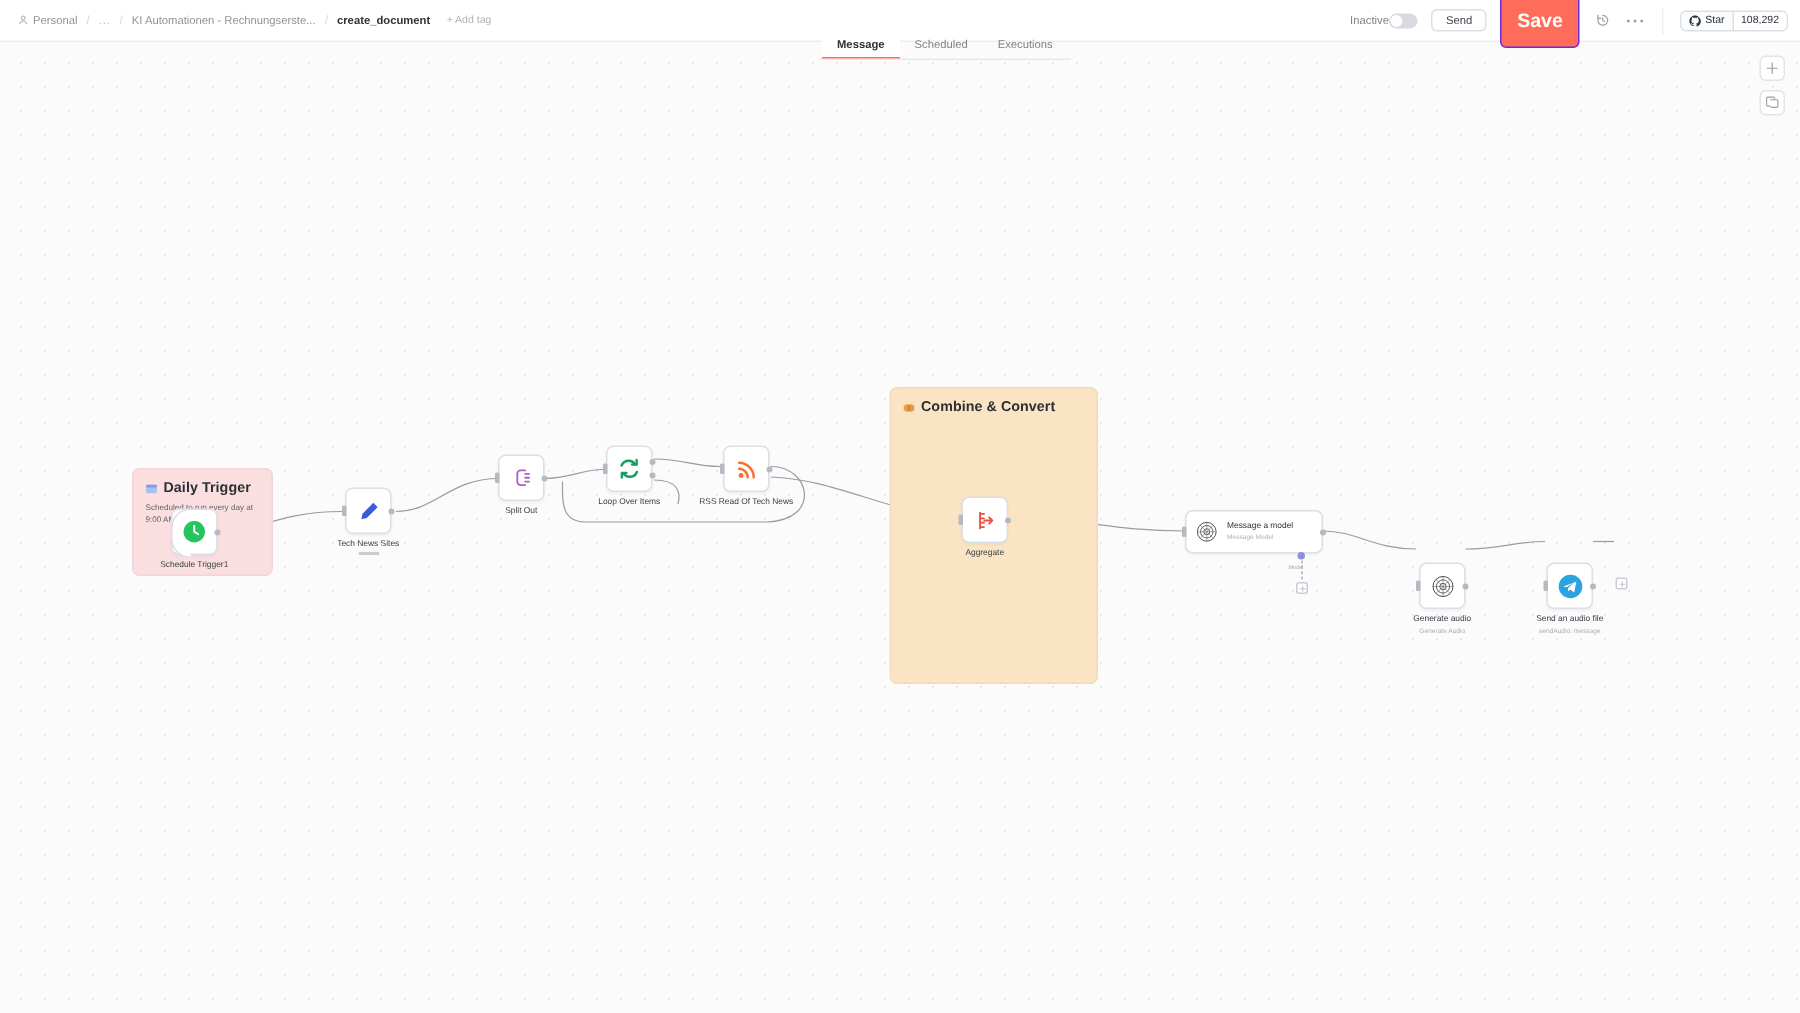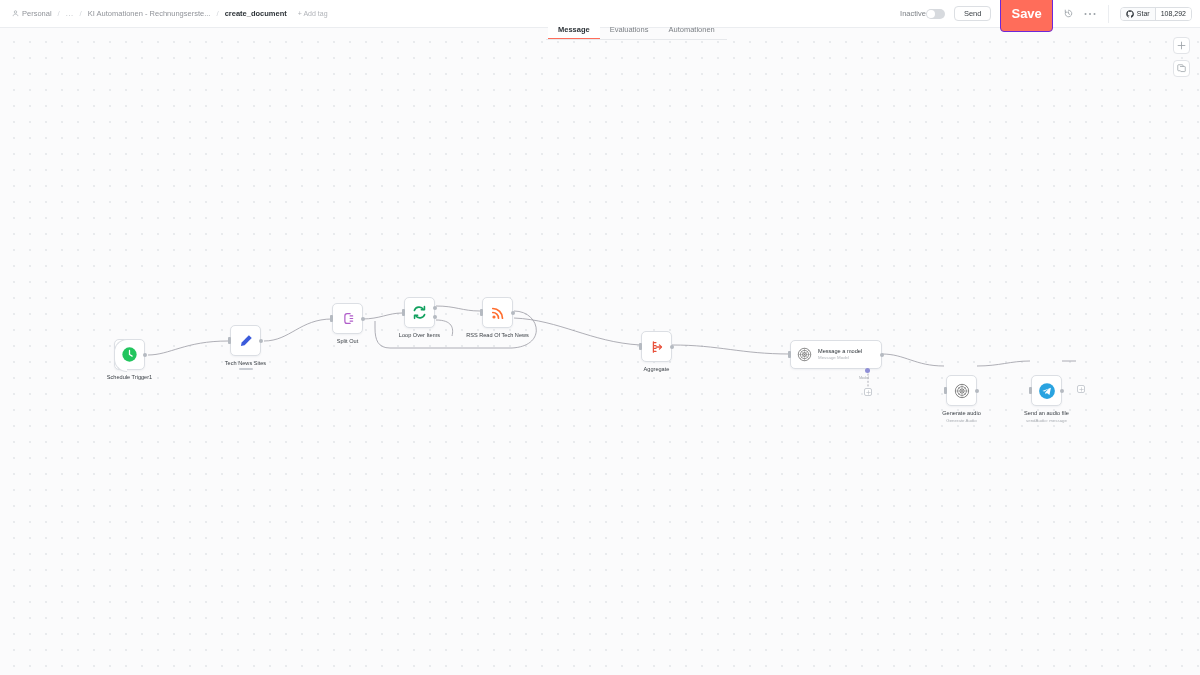--- a/index.html
+++ b/index.html
@@ -196,22 +196,22 @@
       <span class="crumb ellipsis">...</span>
       <span class="crumb-sep">/</span>
       <span class="crumb">KI Automationen - Rechnungserste...</span>
       <span class="crumb-sep">/</span>
       <span class="crumb current">create_document</span>
       <span class="addtag">+ Add tag</span>
     </div>
 
     <div class="tabs">
       <div class="tab active">Message</div>
-      <div class="tab">Evaluations</div>
-      <div class="tab">Automationen</div>
+      <div class="tab">Scheduled</div>
+      <div class="tab">Executions</div>
     </div>
 
     <div class="hdr-right">
       <div class="inactive-wrap">
         <span class="inactive-lbl">Inactive</span>
         <span class="toggle"></span>
       </div>
       <div class="btn-share">Send</div>
       <div class="btn-save">Save</div>
       <div class="icon-btn">
@@ -279,23 +279,43 @@
         <path d="M977 338 C 1000 338, 1010 333, 1030 333"></path>
 
         <path d="M1062 333 L 1076 333"></path>
       </g>
 
       <g fill="none" stroke="#9a9aa3" stroke-width="0.8" stroke-dasharray="2 1.6">
         <path d="M868 342 L 868 362"></path>
       </g>
     </svg>
 
-
-
-
+    <div class="sticky" id="note-trigger">
+      <div class="sticky-title">
+        <svg class="sticky-ic" viewBox="0 0 10 10">
+          <rect x="0.5" y="1.5" width="9" height="7" rx="1" fill="#a8c0f0"></rect>
+          <rect x="0.5" y="1.5" width="9" height="2.3" rx="1" fill="#7d9ee6"></rect>
+        </svg>
+        <span>Daily Trigger</span>
+      </div>
+      <div class="sticky-sub">Scheduled to run every day at 9:00 AM</div>
+    </div>
+
+
+
+    <div class="sticky" id="note-comb">
+      <div class="sticky-title">
+        <svg class="sticky-ic" viewBox="0 0 10 10">
+          <circle cx="3.6" cy="5" r="3.1" fill="#e8973a" opacity="0.85"></circle>
+          <circle cx="6.4" cy="5" r="3.1" fill="#d9822b" opacity="0.75"></circle>
+        </svg>
+        <span>Combine &amp; Convert</span>
+      </div>
+      <div class="sticky-sub"></div>
+    </div>
 
 
     <div class="node" style="left:114px; top:311px;">
       <div class="node-box node-trigger">
         <svg width="17" height="17" viewBox="0 0 20 20" style="position:relative">
           <circle cx="10" cy="10" r="8.4" fill="#22c55e"></circle>
           <path d="M10 5.3V10l3.1 1.9" fill="none" stroke="#ffffff" stroke-width="1.5" stroke-linecap="round"></path>
         </svg>
         <span class="port out"></span>
       </div>

